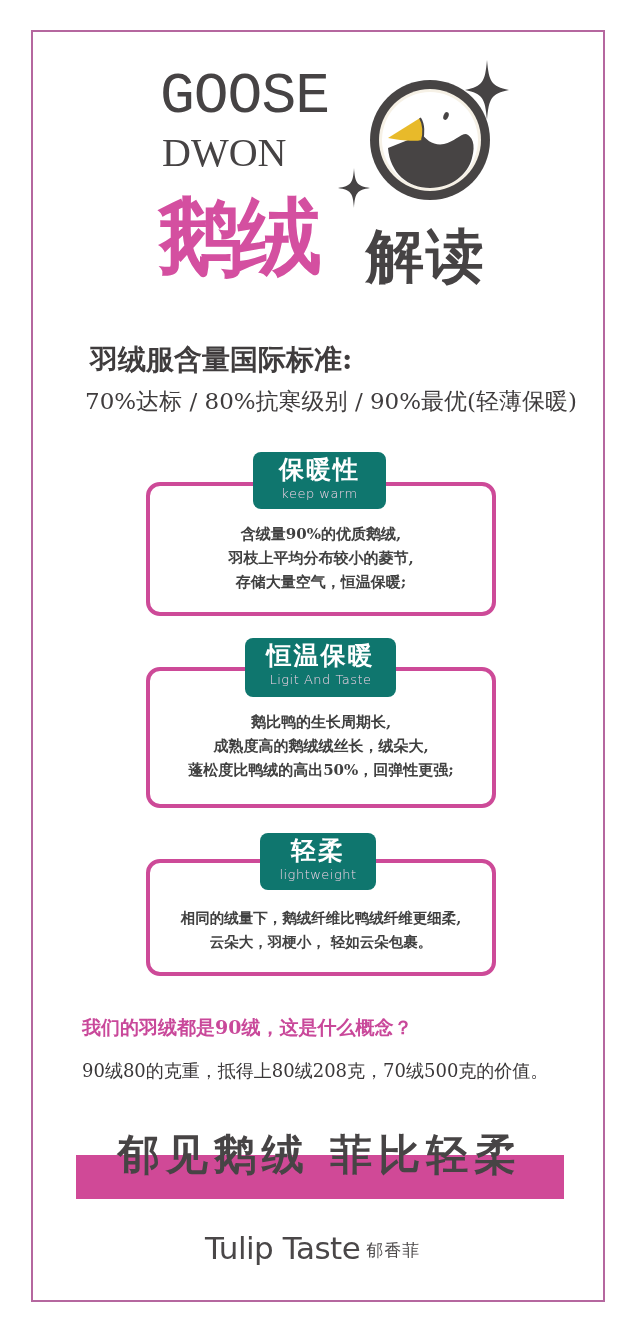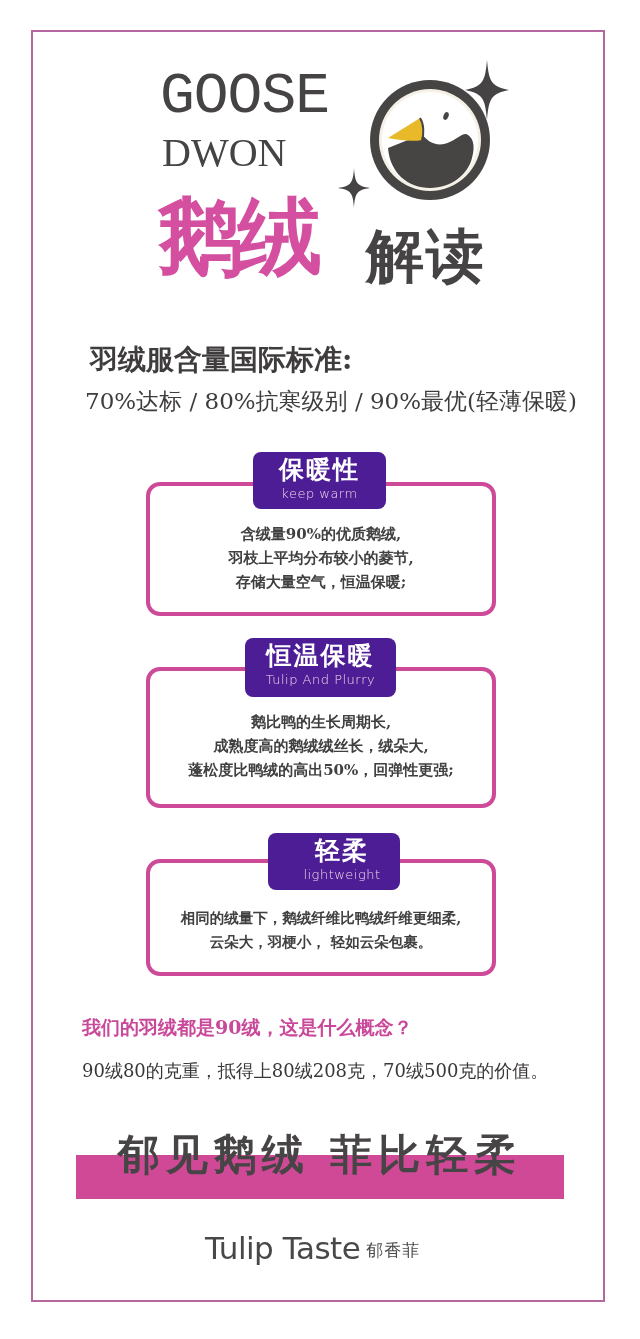--- a/index.html
+++ b/index.html
@@ -22,21 +22,21 @@
   .star1 { left: 465px; top: 60px; }
   .star2 { left: 338px; top: 168px; }
 
   
   .intro1 { left: 90px; top: 346px; font-size: 28px; font-weight: bold; color: #3f3c3d; line-height: 28px; }
   .intro2 { left: 85px; top: 386px; font-size: 23px; color: #3f3c3d; line-height: 30px; white-space: nowrap; }
 
   
   .fbox { position: absolute; left: 146px; width: 350px; border: 4px solid #cd4a98; border-radius: 14px;
           box-sizing: border-box; background: #fff; }
-  .ftab { position: absolute; background: #4c1d95; border-radius: 8px; color: #fff; text-align: center; }
+  .ftab { position: absolute; background: #0f766e; border-radius: 8px; color: #fff; text-align: center; }
   .ftab .t { display: block; font-size: 25px; font-weight: bold; line-height: 32px; margin-top: 2px;
              font-family: "DejaVu Serif", serif; letter-spacing: 2px; }
   .ftab .s { display: block; font-family: "DejaVu Sans", sans-serif; font-size: 13px; line-height: 16px;
              color: #f3d3e6; font-weight: 300; letter-spacing: 0.5px; }
   .fbody { position: absolute; left: 146px; width: 350px; text-align: center; font-size: 15px;
            font-weight: bold; line-height: 24px; color: #404040; }
 
   
   .q1 { left: 82px; top: 1014px; font-size: 19px; font-weight: bold; color: #c9489a; line-height: 26px; }
   .q2 { left: 82px; top: 1058px; font-size: 18px; font-weight: normal; color: #3a3738; line-height: 26px; white-space: nowrap; }
@@ -85,30 +85,30 @@
 </div>
 <div class="fbody" style="top:522px;">
   <div>含绒量90%的优质鹅绒,</div>
   <div>羽枝上平均分布较小的菱节,</div>
   <div>存储大量空气，恒温保暖;</div>
 </div>
 
 <div class="fbox" style="top:667px; height:141px;"></div>
 <div class="ftab" style="left:245px; top:638px; width:151px; height:59px;">
   <span class="t">恒温保暖</span>
-  <span class="s">Tulip And Plurry</span>
+  <span class="s">Ligit And Taste</span>
 </div>
 <div class="fbody" style="top:710px;">
   <div>鹅比鸭的生长周期长,</div>
   <div>成熟度高的鹅绒绒丝长，绒朵大,</div>
   <div>蓬松度比鸭绒的高出50%，回弹性更强;</div>
 </div>
 
 <div class="fbox" style="top:859px; height:117px;"></div>
-<div class="ftab" style="left:268px; top:833px; width:116px; height:57px;padding-left:16px;">
+<div class="ftab" style="left:260px; top:833px; width:116px; height:57px;">
   <span class="t">轻柔</span>
   <span class="s">lightweight</span>
 </div>
 <div class="fbody" style="top:906px; font-size:14.5px;">
   <div>相同的绒量下，鹅绒纤维比鸭绒纤维更细柔,</div>
   <div>云朵大，羽梗小， 轻如云朵包裹。</div>
 </div>
 
 <div class="abs q1">我们的羽绒都是90绒，这是什么概念？</div>
 <div class="abs q2">90绒80的克重，抵得上80绒208克，70绒500克的价值。</div>

